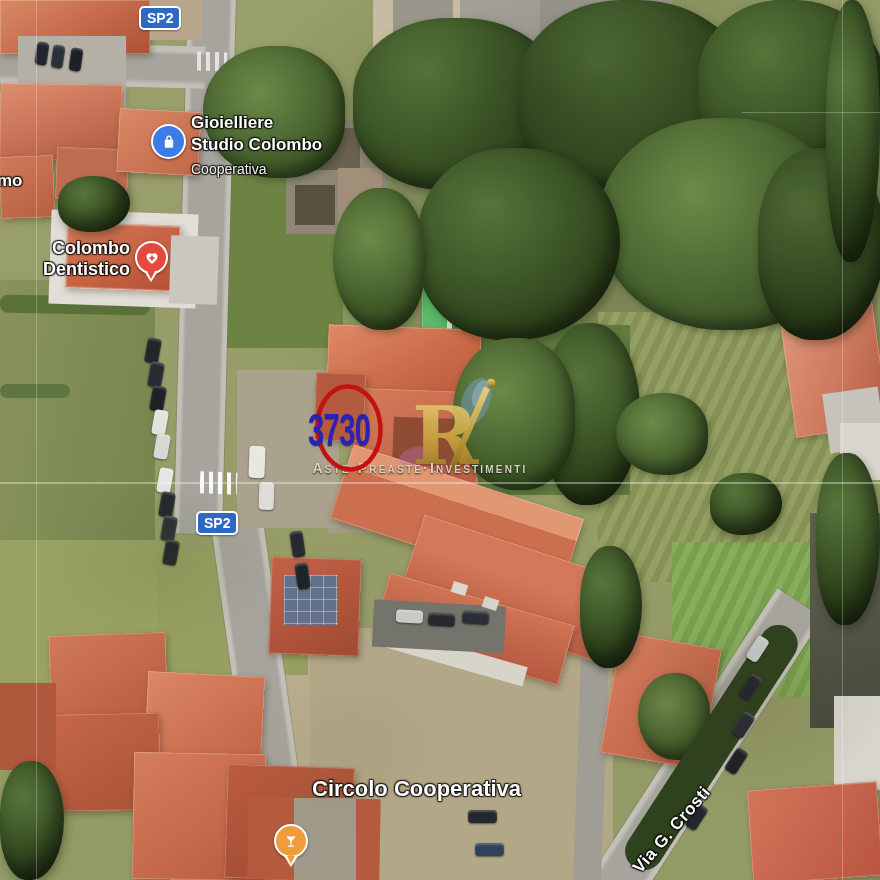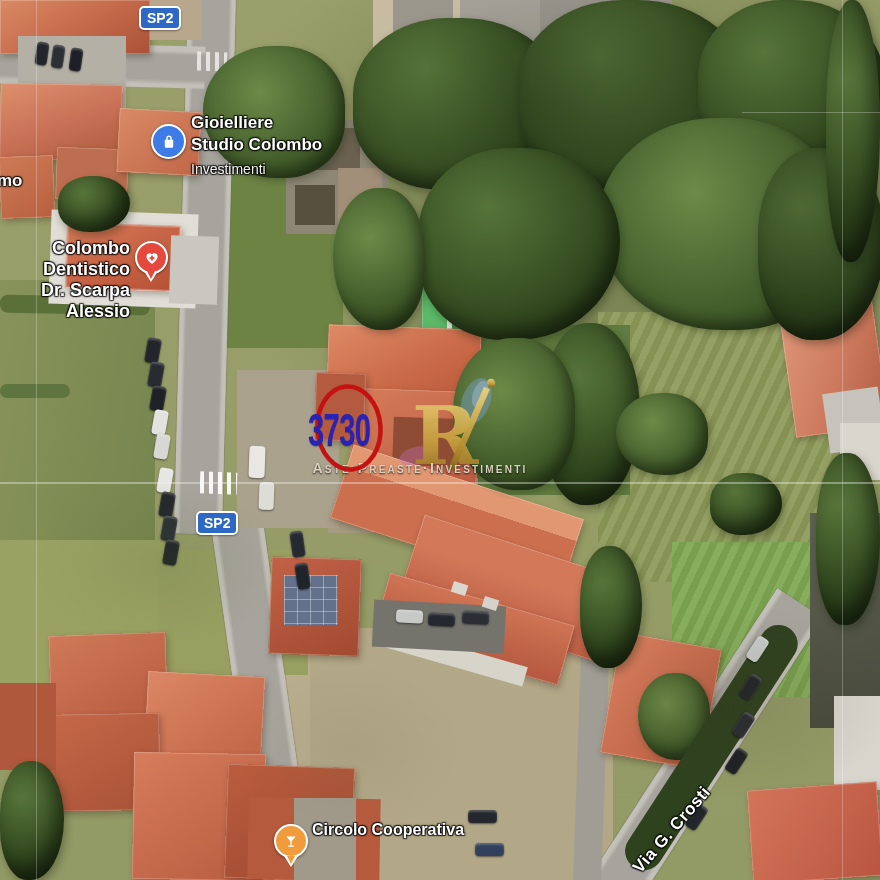--- a/index.html
+++ b/index.html
@@ -196,46 +196,45 @@
 
   <div class="pin" style="left:151px;top:124px;width:35px;height:35px;background:#3D7CE6">
     <svg width="20" height="20" viewBox="0 0 20 20">
       <path d="M8 8V6.3a2 2 0 0 1 4 0V8" stroke="#fff" stroke-width="1.4" fill="none"></path>
       <path d="M5.8 7.8h8.4v6.7a1.2 1.2 0 0 1-1.2 1.2H7a1.2 1.2 0 0 1-1.2-1.2z" fill="#fff"></path>
     </svg>
   </div>
   <div class="lbl" style="left:191px;top:112px;font-size:17px;line-height:22px">
     <div>Gioielliere</div>
     <div>Studio Colombo</div>
-    <div style="font-size:14px;font-weight:400;margin-top:2px;color:#f2f2f2">Investimenti</div>
+    <div style="font-size:14px;font-weight:400;margin-top:2px;color:#f2f2f2">Cooperativa</div>
   </div>
 
   <div class="lbl" style="left:0;top:238px;width:130px;font-size:18px;line-height:21px;text-align:right">
     <div>Colombo Dentistico</div>
-    <div>Dr. Scarpa Alessio</div>
   </div>
   <div class="pin" style="left:135px;top:241px;width:33px;height:33px;background:#E5483D">
     <svg width="20" height="20" viewBox="0 0 20 20">
       <path d="M10 16c-3-2.5-5.5-4.6-5.5-7A3.2 3.2 0 0 1 10 6.3 3.2 3.2 0 0 1 15.5 9c0 2.4-2.5 4.5-5.5 7z" fill="#fff"></path>
       <rect x="9.1" y="7.6" width="1.8" height="5" fill="#E5483D"></rect>
       <rect x="7.5" y="9.2" width="5" height="1.8" fill="#E5483D"></rect>
     </svg>
   </div>
   <i class="tail" style="left:144px;top:271px;border-left:7px solid transparent;border-right:7px solid transparent;border-top:11px solid #fff"></i>
   <i class="tail" style="left:147px;top:271px;z-index:22;border-left:4.5px solid transparent;border-right:4.5px solid transparent;border-top:8px solid #E5483D"></i>
 
   <div class="pin" style="left:274px;top:824px;width:34px;height:34px;background:#F09C3C">
     <svg width="20" height="20" viewBox="0 0 20 20">
       <path d="M5.3 5.5h9.4L10 11z" fill="#fff"></path>
       <rect x="9.4" y="10" width="1.2" height="4.6" fill="#fff"></rect>
       <rect x="6.9" y="14.4" width="6.2" height="1.4" rx=".7" fill="#fff"></rect>
     </svg>
   </div>
   <i class="tail" style="left:284px;top:856px;border-left:7px solid transparent;border-right:7px solid transparent;border-top:11px solid #fff"></i>
   <i class="tail" style="left:286.5px;top:856px;z-index:22;border-left:4.5px solid transparent;border-right:4.5px solid transparent;border-top:8px solid #F09C3C"></i>
-  <div class="lbl" style="left:312px;top:819px;font-size:16px;line-height:22px">
+  <div class="lbl" style="left:312px;top:778px;font-size:22px;line-height:22px">
     <div>Circolo Cooperativa</div>
   </div>
 
   <div class="lbl" style="left:602px;top:820px;width:140px;text-align:center;font-size:17px;letter-spacing:.5px;transform:rotate(-49deg)">Via G. Crosti</div>
   <div class="lbl" style="left:-3px;top:171px;font-size:17px">mo</div>
 
 </div>
 
 </body></html>

